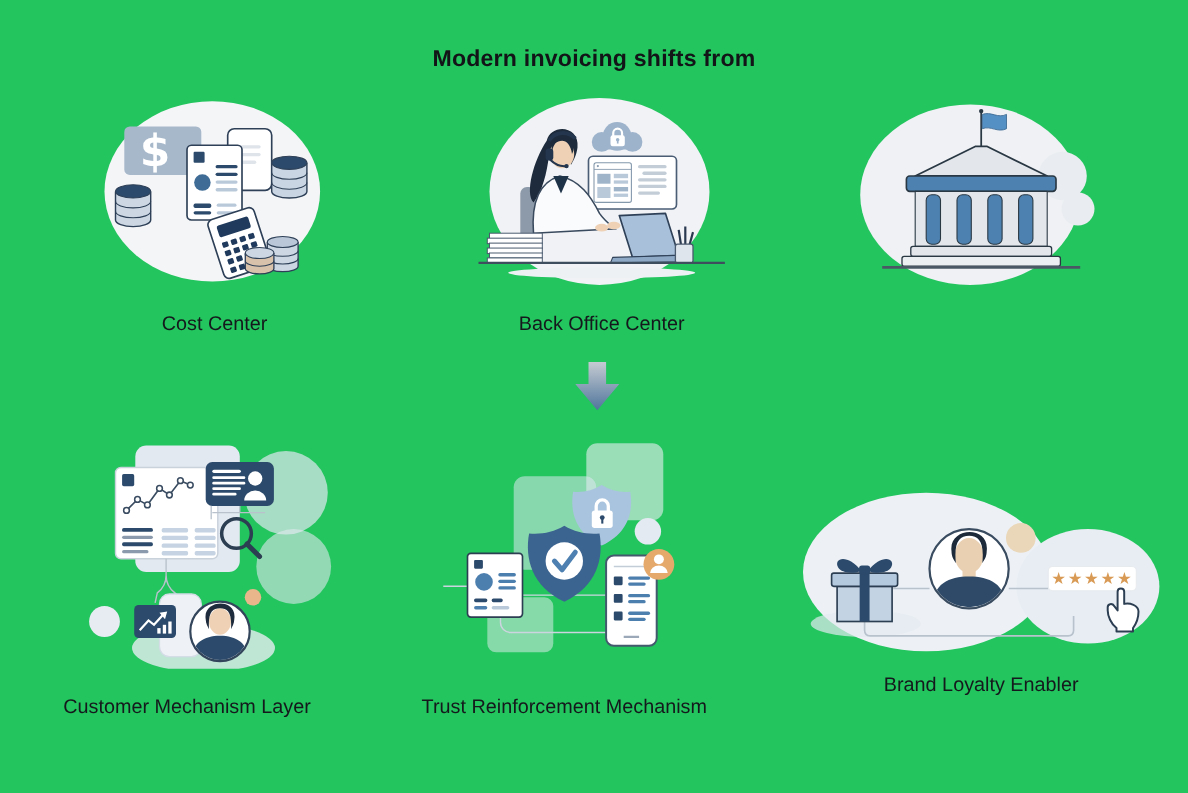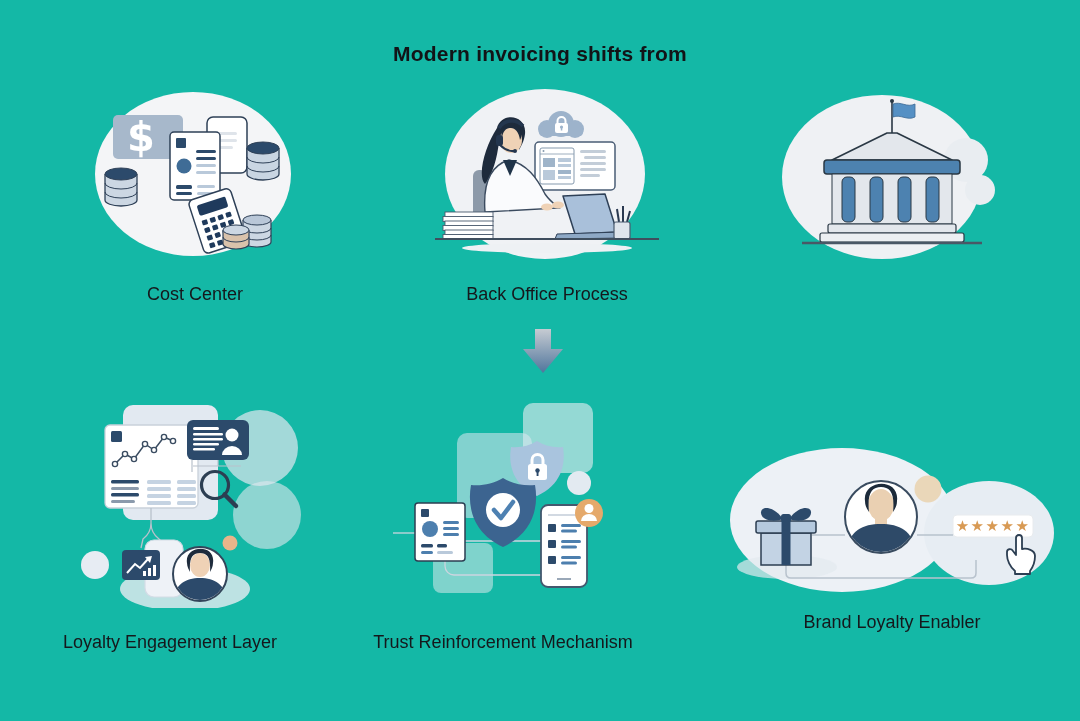--- a/index.html
+++ b/index.html
@@ -1,17 +1,17 @@
 <!DOCTYPE html>
 <html><head>
 <meta charset="utf-8">
 <style>
   html,body{margin:0;padding:0;background:#ffffff;}
   .canvas{
-    position:relative;width:1080px;height:721px;background:#14b8a6;
+    position:relative;width:1080px;height:721px;background:#22c55e;
     font-family:"Liberation Sans",sans-serif;overflow:hidden;margin:0 auto;
   }
   .page-title{
     position:absolute;left:0;right:0;top:42px;text-align:center;
     font-size:21px;font-weight:700;color:#121417;margin:0;letter-spacing:.2px;
   }
   .item{position:absolute;display:flex;flex-direction:column;align-items:center;}
   .item svg{display:block;}
   .item-label{font-size:18px;font-weight:500;color:#15181c;text-align:center;white-space:nowrap;}
   .gap-top{margin-top:22px;}
@@ -157,21 +157,21 @@
       </g>
       <g>
         <line x1="192" y1="140" x2="190" y2="127" stroke="#2a3950" stroke-width="2"></line>
         <line x1="196" y1="140" x2="196" y2="124" stroke="#2a3950" stroke-width="2"></line>
         <line x1="200" y1="140" x2="203" y2="129" stroke="#2a3950" stroke-width="2"></line>
         <rect x="187" y="140" width="16" height="17" rx="2" fill="#dfe5ec" stroke="#4a5a6e" stroke-width="1.2"></rect>
       </g>
       <line x1="8" y1="157" x2="232" y2="157" stroke="#3f4e5e" stroke-width="2"></line>
       <ellipse cx="120" cy="166" rx="85" ry="5" fill="#eef1f4"></ellipse>
     </svg>
-    <div class="item-label gap-top">Back Office Process</div>
+    <div class="item-label gap-top">Back Office Center</div>
   </div>
 
   <div class="item" style="left:770px;top:82px;width:245px;">
     <svg width="245" height="180" viewBox="0 0 245 180">
       <ellipse cx="112" cy="95" rx="100" ry="82" fill="#eff1f4"></ellipse>
       <circle cx="196" cy="78" r="22" fill="#e9edf1"></circle>
       <circle cx="210" cy="108" r="15" fill="#e9edf1"></circle>
       <g>
         <line x1="122" y1="20" x2="122" y2="52" stroke="#2a3844" stroke-width="1.6"></line>
         <circle cx="122" cy="19" r="2" fill="#2a3844"></circle>
@@ -272,24 +272,24 @@
       <circle cx="195" cy="150" r="7.5" fill="#e9b58a"></circle>
       <g>
         <circle cx="165" cy="181" r="27" fill="#ffffff" stroke="#33455a" stroke-width="2"></circle>
         <g clip-path="url(#clip-av4)">
           <ellipse cx="165" cy="172" rx="10" ry="12" fill="#efd2b6"></ellipse>
           <path d="M152,170 C149,152 181,150 178,170 C178,174 176,177 175,179 C176,164 172,160 165,160 C158,160 154,164 155,179 C154,177 152,174 152,170 Z" fill="#1e2b3c"></path>
           <path d="M139,208 C139,192 150,185 165,185 C180,185 191,192 191,208 Z" fill="#2c4a6b"></path>
         </g>
       </g>
     </svg>
-    <div class="item-label gap-bot">Loyalty Engagement Layer</div>
-  </div>
-
-  <div class="item" style="left:373px;top:393px;width:260px;">
+    <div class="item-label gap-bot">Customer Mechanism Layer</div>
+  </div>
+
+  <div class="item" style="left:383px;top:393px;width:260px;">
     <svg width="260" height="215" viewBox="0 0 260 215">
       <rect x="150" y="10" width="70" height="70" rx="10" fill="#e9eef4" opacity="0.6"></rect>
       <rect x="84" y="40" width="75" height="85" rx="10" fill="#dde7f0" opacity="0.55"></rect>
       <circle cx="206" cy="90" r="12" fill="#e3eaf1"></circle>
       <rect x="60" y="150" width="60" height="50" rx="8" fill="#e9edf2" opacity="0.5"></rect>
       <path d="M20,140 H42" stroke="#ccd5df" stroke-width="1.3"></path>
       <rect x="72" y="148" width="118" height="34" rx="9" fill="none" stroke="#ccd5df" stroke-width="1.3"></rect>
       <g>
         <path d="M164,48 C172,53 181,55 190,54 C193,72 188,92 164,103 C140,92 135,72 138,54 C147,55 156,53 164,48 Z" fill="#a9c4de"></path>
         <path d="M159,72 v-5 a5.5,5.5 0 0 1 11,0 v5" fill="none" stroke="#ffffff" stroke-width="3"></path>

